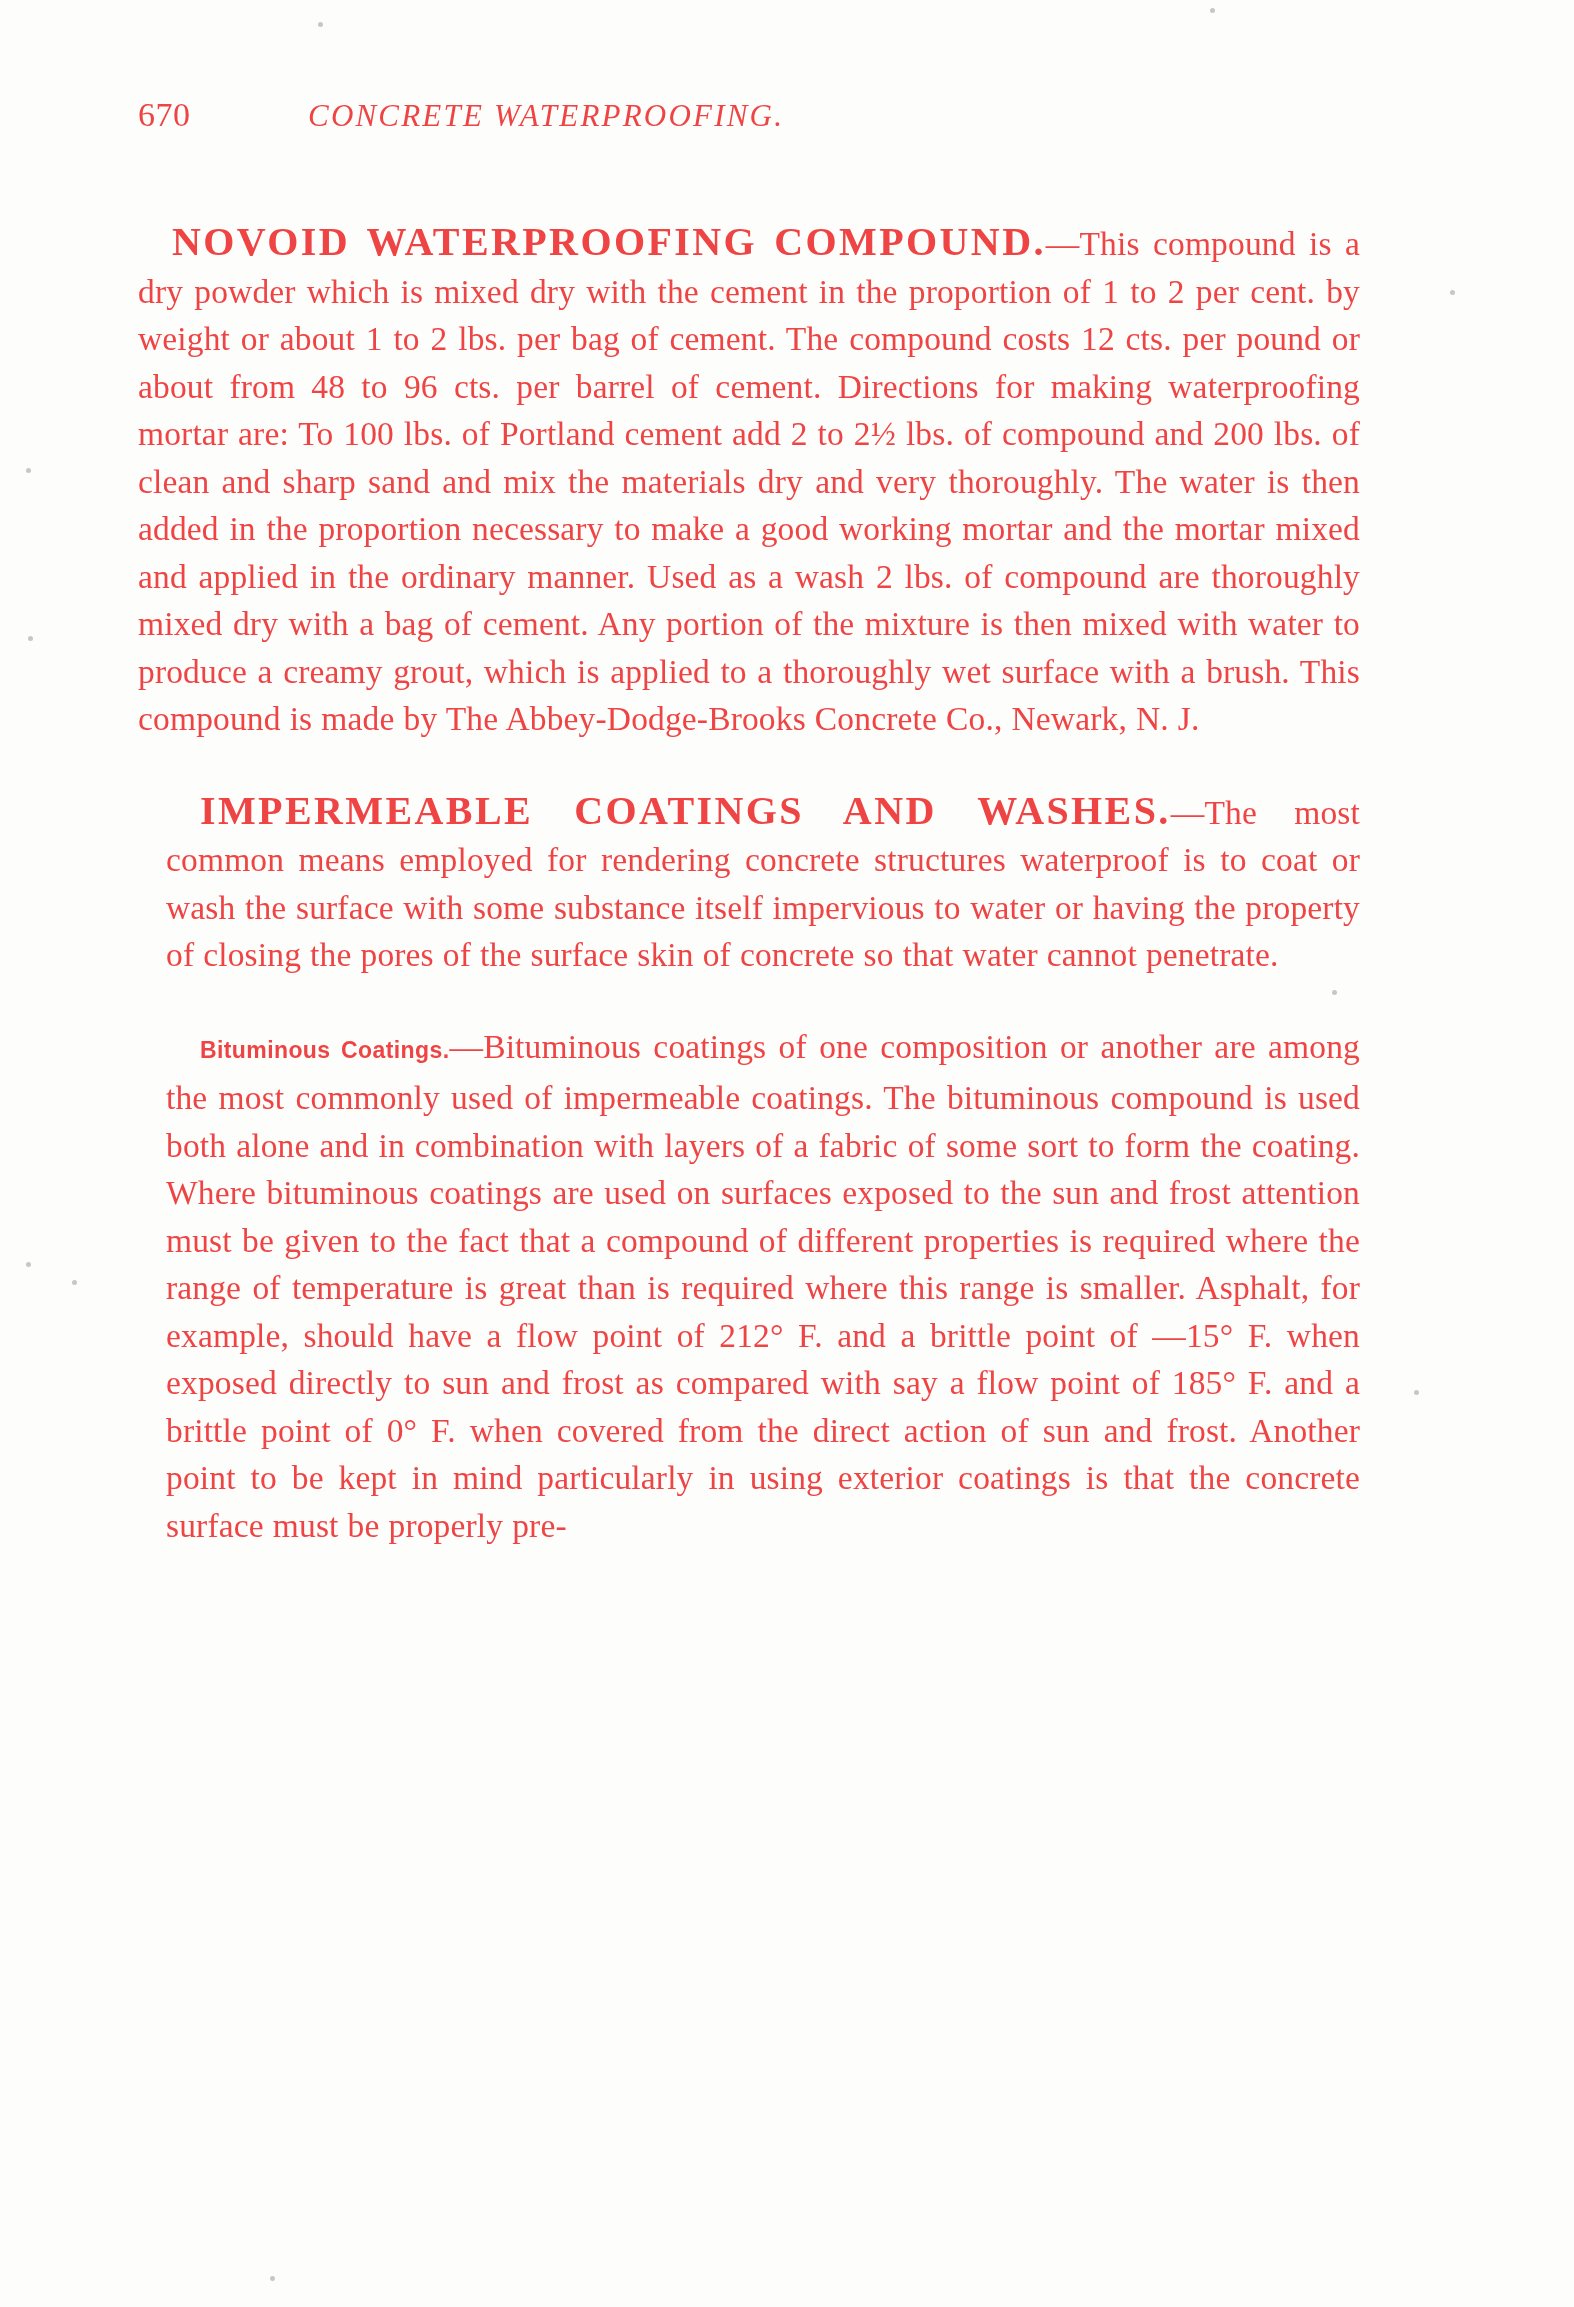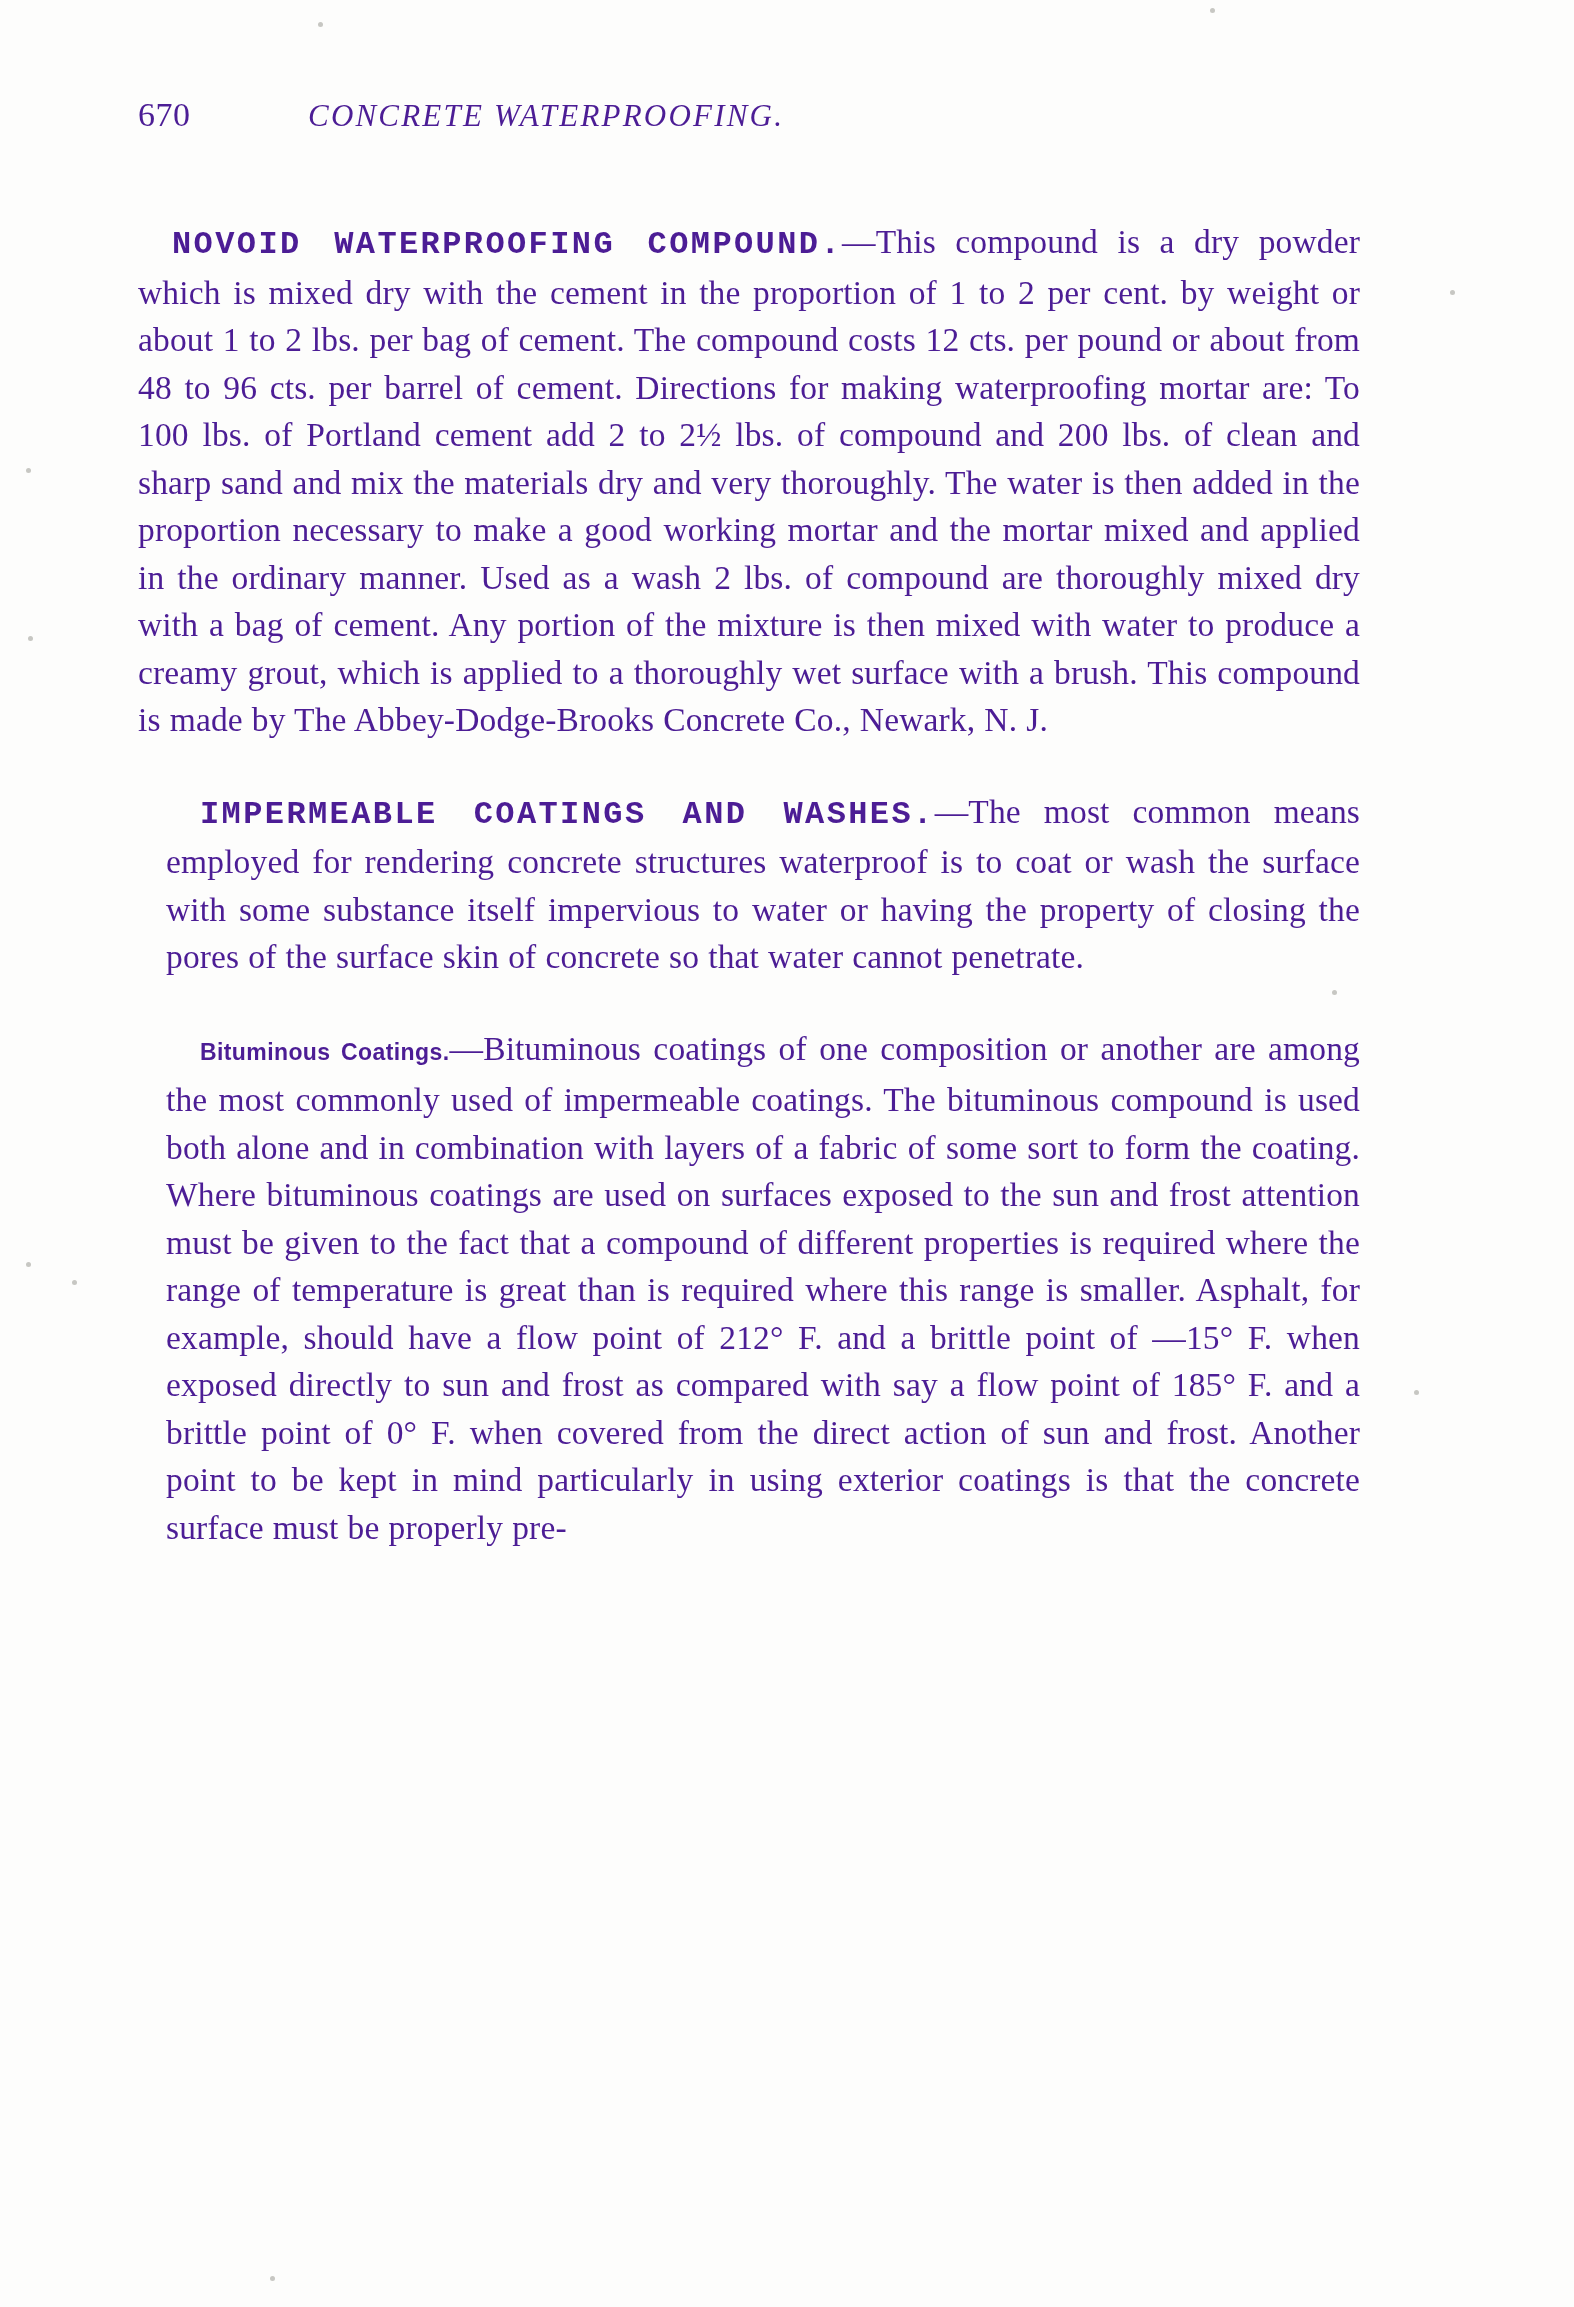--- a/index.html
+++ b/index.html
@@ -7,21 +7,21 @@
     padding: 0;
     background: #ffffff;
   }
   .page {
     position: relative;
     width: 1574px;
     height: 2307px;
     background: #fdfdfc;
     overflow: hidden;
     font-family: "Liberation Serif", serif;
-    color: #4c1d95;
+    color: #ef4444;
   }
   .content {
     position: absolute;
     left: 138px;
     top: 96px;
     width: 1222px;
   }
   .header-row {
     display: flex;
     align-items: baseline;
@@ -55,22 +55,22 @@
     margin-top: 44px;
     margin-left: 28px;
   }
   .para .indent {
     display: inline-block;
     width: 34px;
   }
   .smallcap-run {
     font-weight: bold;
     letter-spacing: 2.4px;
-    font-family: Liberation Mono, monospace;
-    font-size: 32px;
+    font-family: Liberation Serif, serif;
+    font-size: 40px;
   }
   .bold-run {
     font-weight: bold;
     font-family: "Liberation Sans", sans-serif;
     font-size: 23px;
     letter-spacing: 0.4px;
   }
   
   .speck {
     position: absolute;

